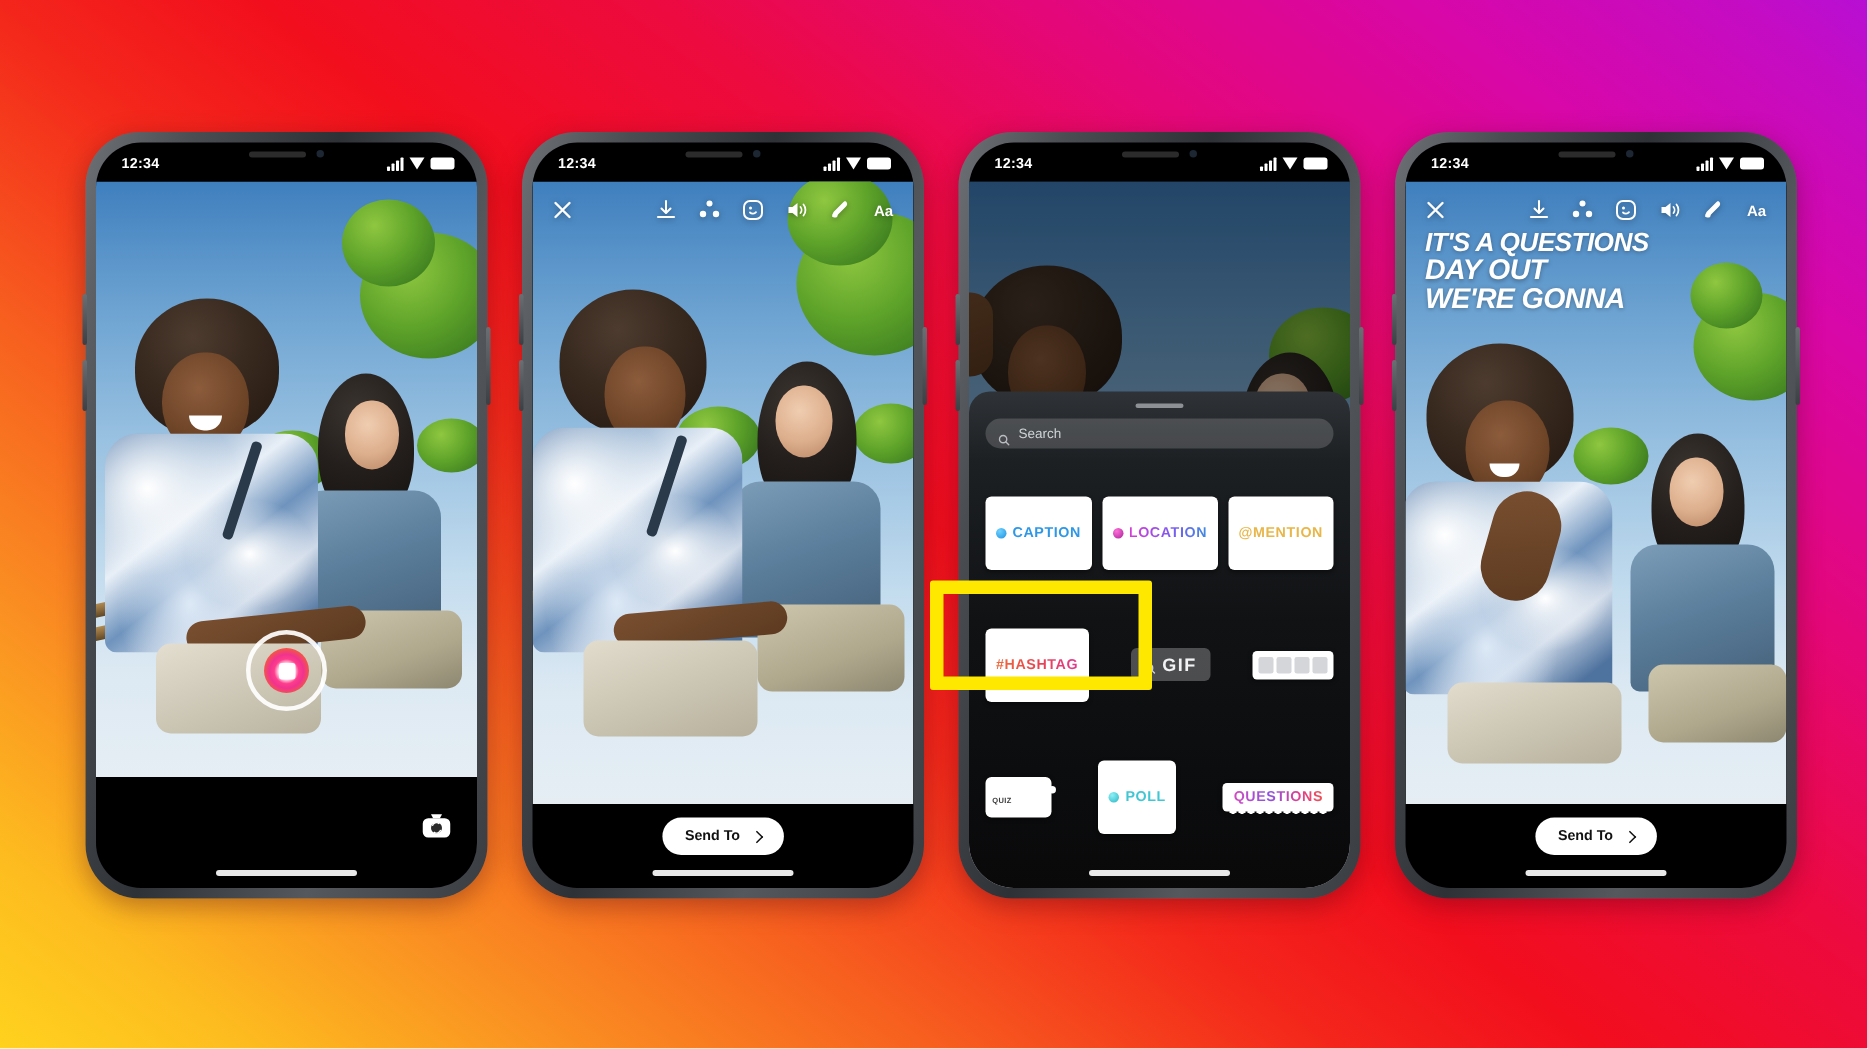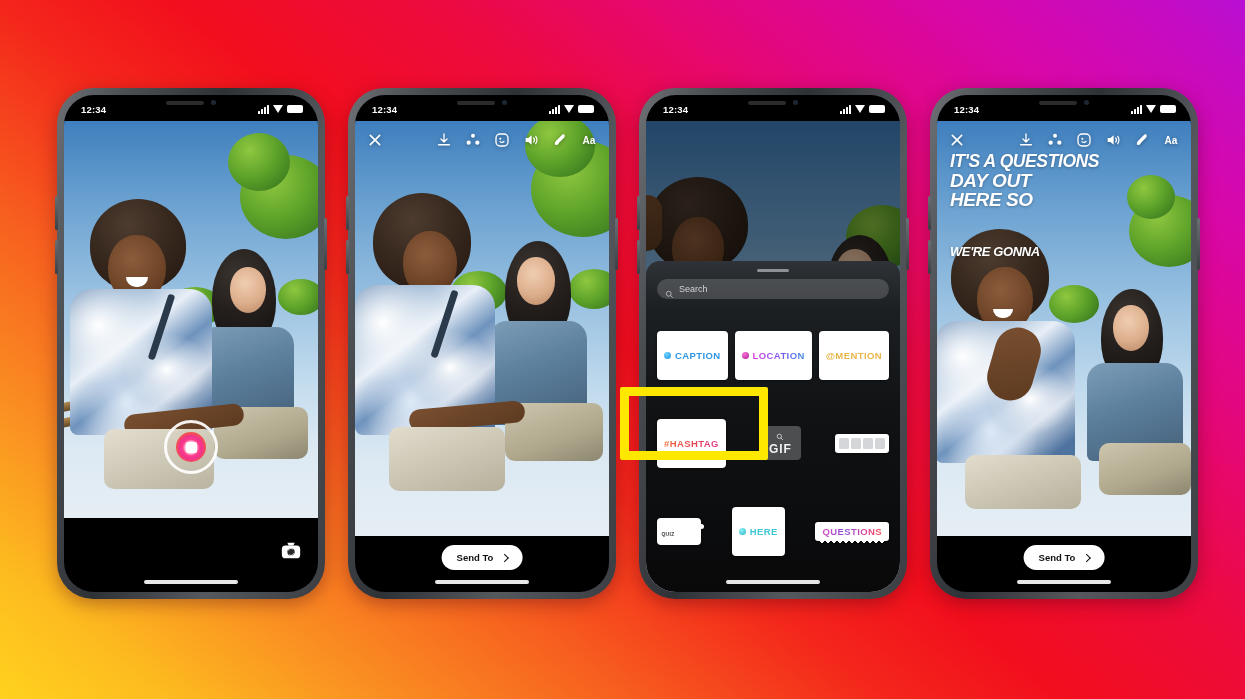--- a/index.html
+++ b/index.html
@@ -240,21 +240,21 @@
   }
   .t-poll { color:#3fc7d4; }
   .t-questions {
     background: linear-gradient(90deg,#d44bbf 0%,#8c52e0 40%,#e0408f 75%,#ef5050 100%);
     -webkit-background-clip:text; background-clip:text; color:transparent;
   }
 
   .chip-gif {
     background:rgba(255,255,255,.26); border-radius:4px;
     padding:4px 9px; display:inline-flex; align-items:center; gap:4px;
-    color:#f0f2f4; font-size:12px; font-weight:900; letter-spacing:1px;flex-direction:column;
+    color:#f0f2f4; font-size:12px; font-weight:900; letter-spacing:1px;
   }
   .chip-gif .mg2 { width:8px;height:8px;opacity:.85; }
   .chip-gif .mg2 svg { width:100%; height:100%; }
 
   .chip-scallop {
     position:relative; background:#fff; border-radius:3px;
     padding:4px 7px; font-size:9.5px; font-weight:900; letter-spacing:.4px;
     box-shadow:0 1px 3px rgba(0,0,0,.45);
   }
   .chip-scallop::after {
@@ -578,21 +578,21 @@
 
           <div class="srow">
             <span class="card-quiz">
               <span class="quiz-label">QUIZ</span>
               <span class="quiz-line"></span>
               <span class="quiz-line s"></span>
               <span class="quiz-slider"></span>
             </span>
             <span class="chip">
               <span class="dot-blue" style="background:radial-gradient(circle at 35% 30%,#8ef0f6,#2bb6c4)"></span>
-              <span class="t-poll">HERE</span>
+              <span class="t-poll">POLL</span>
             </span>
             <span class="chip-scallop">
               <span class="t-questions">QUESTIONS</span>
             </span>
           </div>
 
         </div>
       </div>
       <div class="home-ind"></div>
     </div>
@@ -686,21 +686,20 @@
             <svg viewBox="0 0 24 24">
                 <text x="12" y="18" font-family="Liberation Sans, sans-serif" font-size="15" font-weight="bold" fill="#fff" text-anchor="middle">Aa</text>
               </svg>
           </span>
         </span>
       </div>
 
       <div class="caption-text">
         <div>IT'S A QUESTIONS</div>
         <div>DAY OUT</div>
-        <div>HERE SO</div>
         <div>WE'RE GONNA</div>
       </div>
 
       <div class="sendto">
         <span>Send To</span>
         <span class="chev"></span>
       </div>
       <div class="home-ind"></div>
     </div>
   </div>

